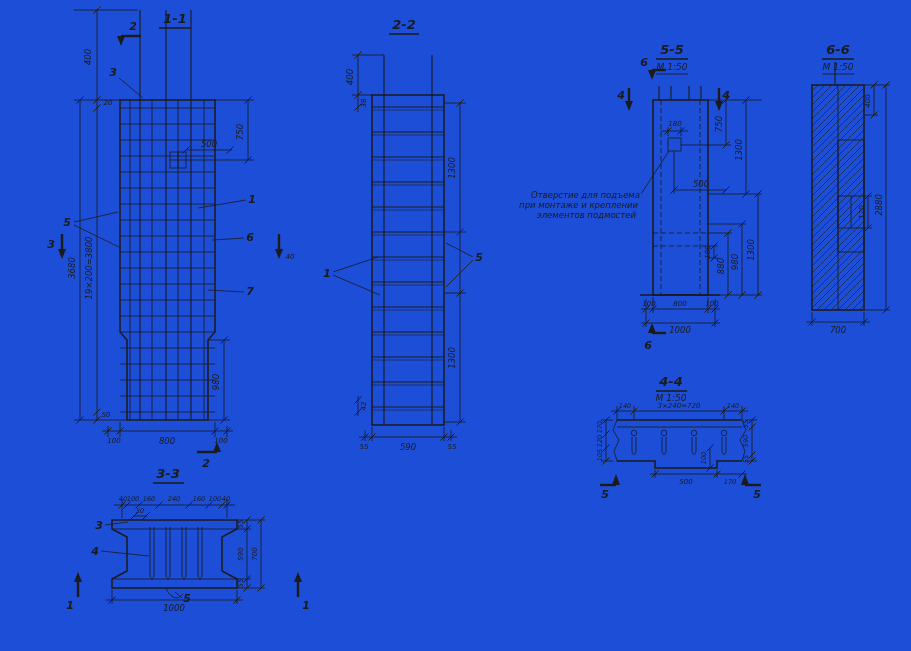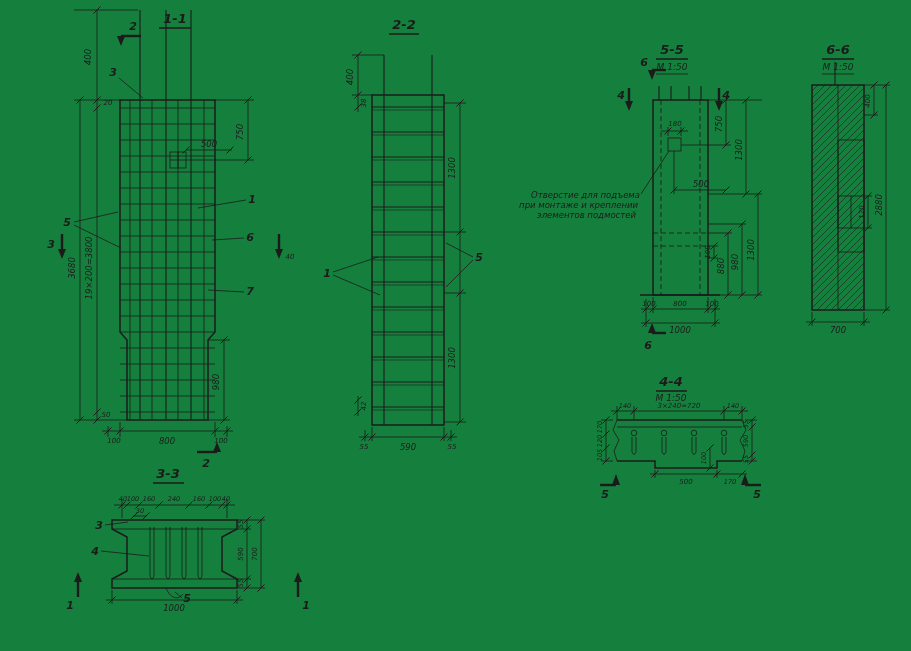--- a/index.html
+++ b/index.html
@@ -1,16 +1,16 @@
 <!DOCTYPE html>
 <html><head>
 <meta charset="utf-8">
 <style>
   html,body{margin:0;padding:0;background:#e8e8e8;}
-  .stage{position:relative;width:911px;height:651px;background:#15803d;overflow:hidden;
+  .stage{position:relative;width:911px;height:651px;background:#1d4ed8;overflow:hidden;
          font-family:"DejaVu Sans",sans-serif;}
   svg{position:absolute;left:0;top:0;}
   svg text{fill:#1b1b1b;font-family:"DejaVu Sans",sans-serif;font-style:italic;}
   .thin{stroke:#1b1b1b;stroke-width:0.8;fill:none;}
   .med{stroke:#1b1b1b;stroke-width:1.5;fill:none;}
   .bar{stroke:#1b1b1b;stroke-width:1.1;fill:none;}
   .thick{stroke:#1b1b1b;stroke-width:2.4;fill:none;}
   .dash{stroke-dasharray:5 3;}
   .arr{fill:#1b1b1b;stroke:none;}
   .ttl{font-size:13px;font-weight:bold;text-anchor:middle;}

